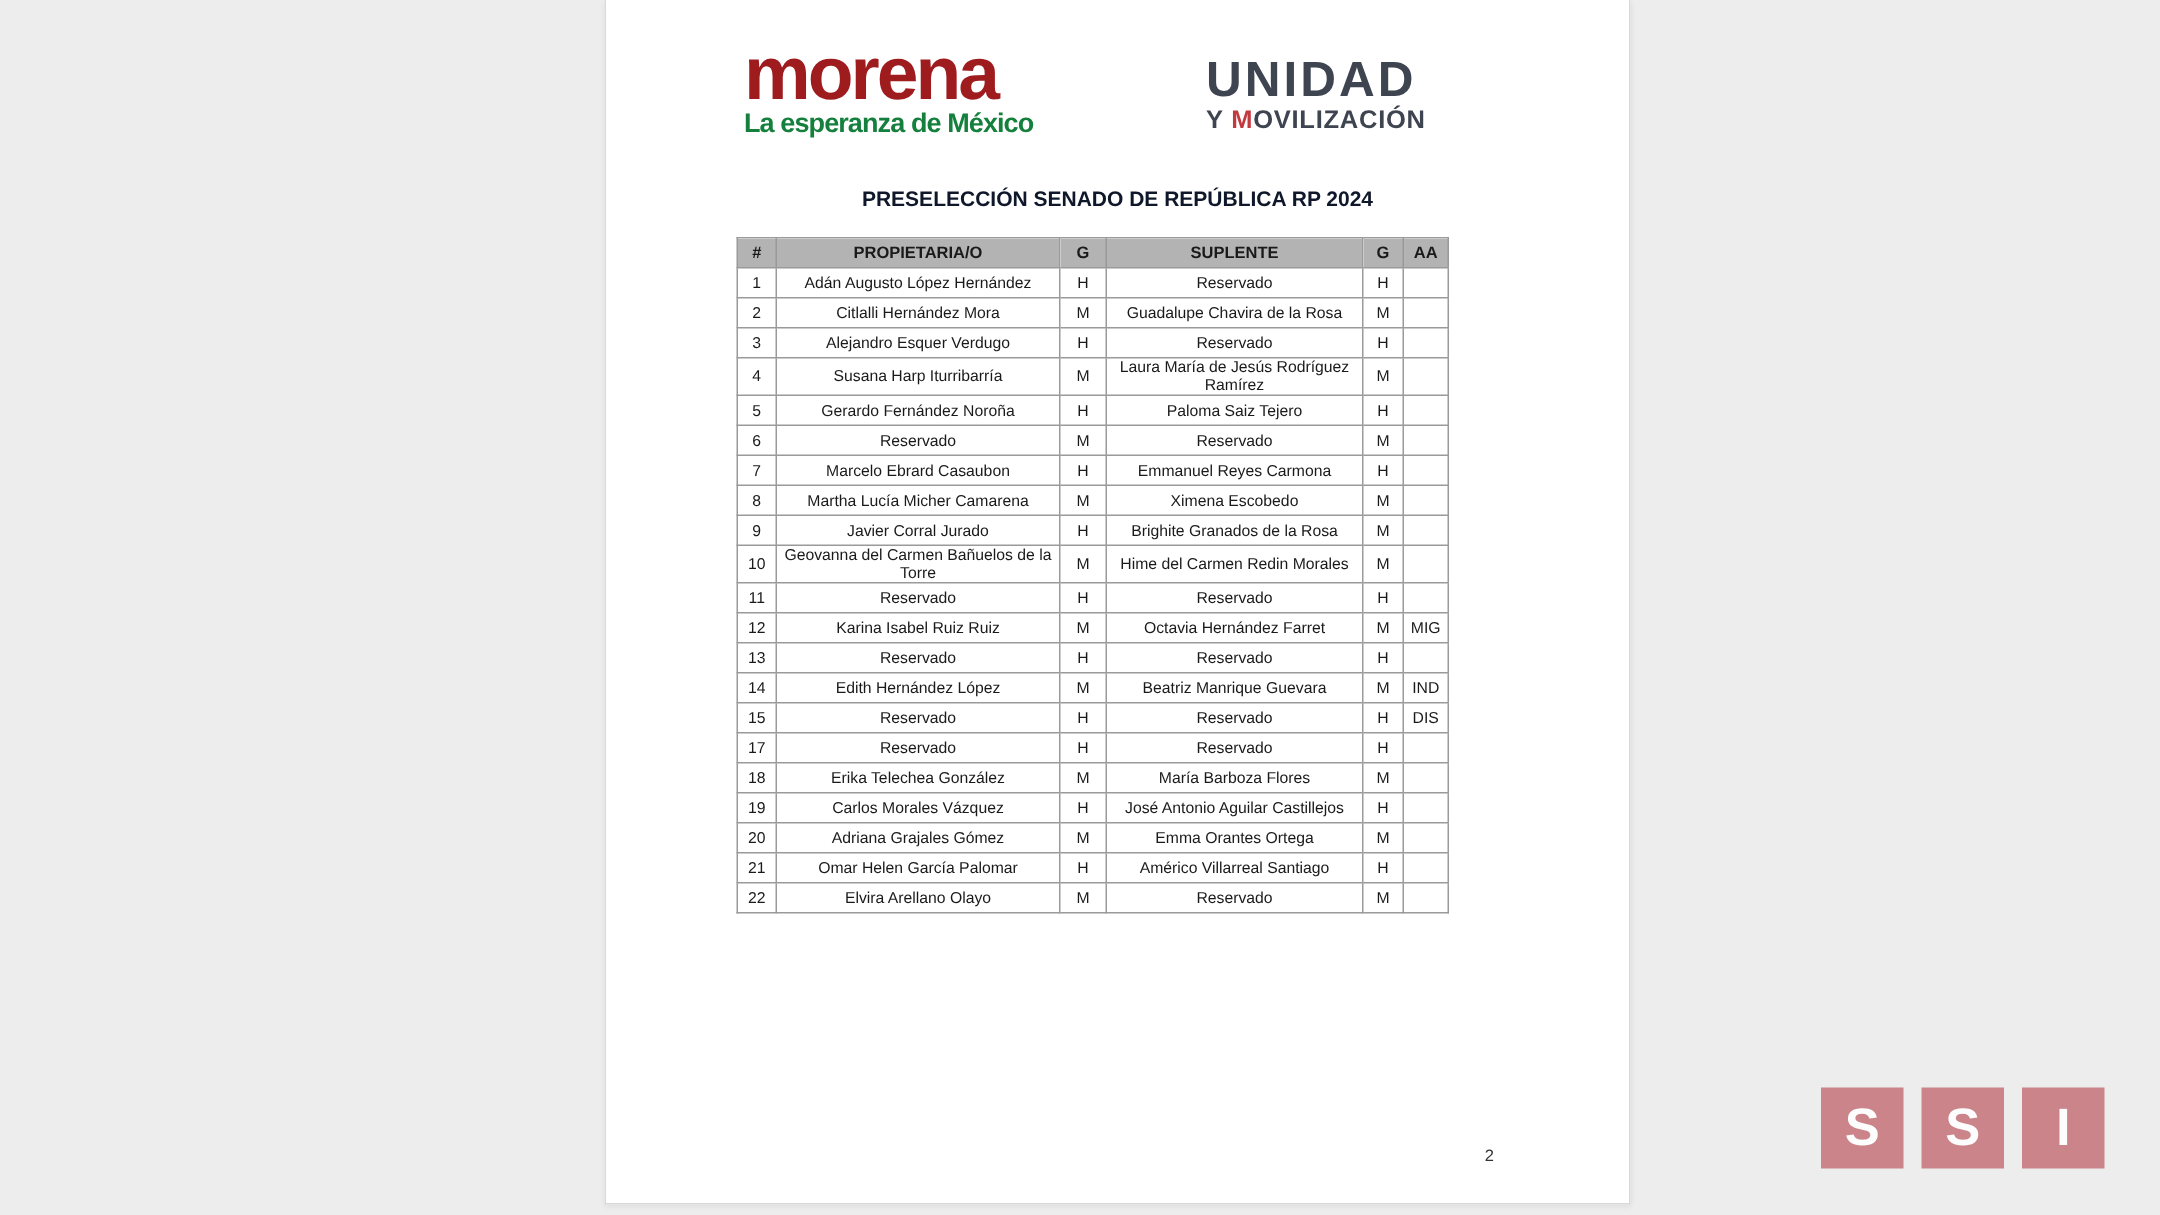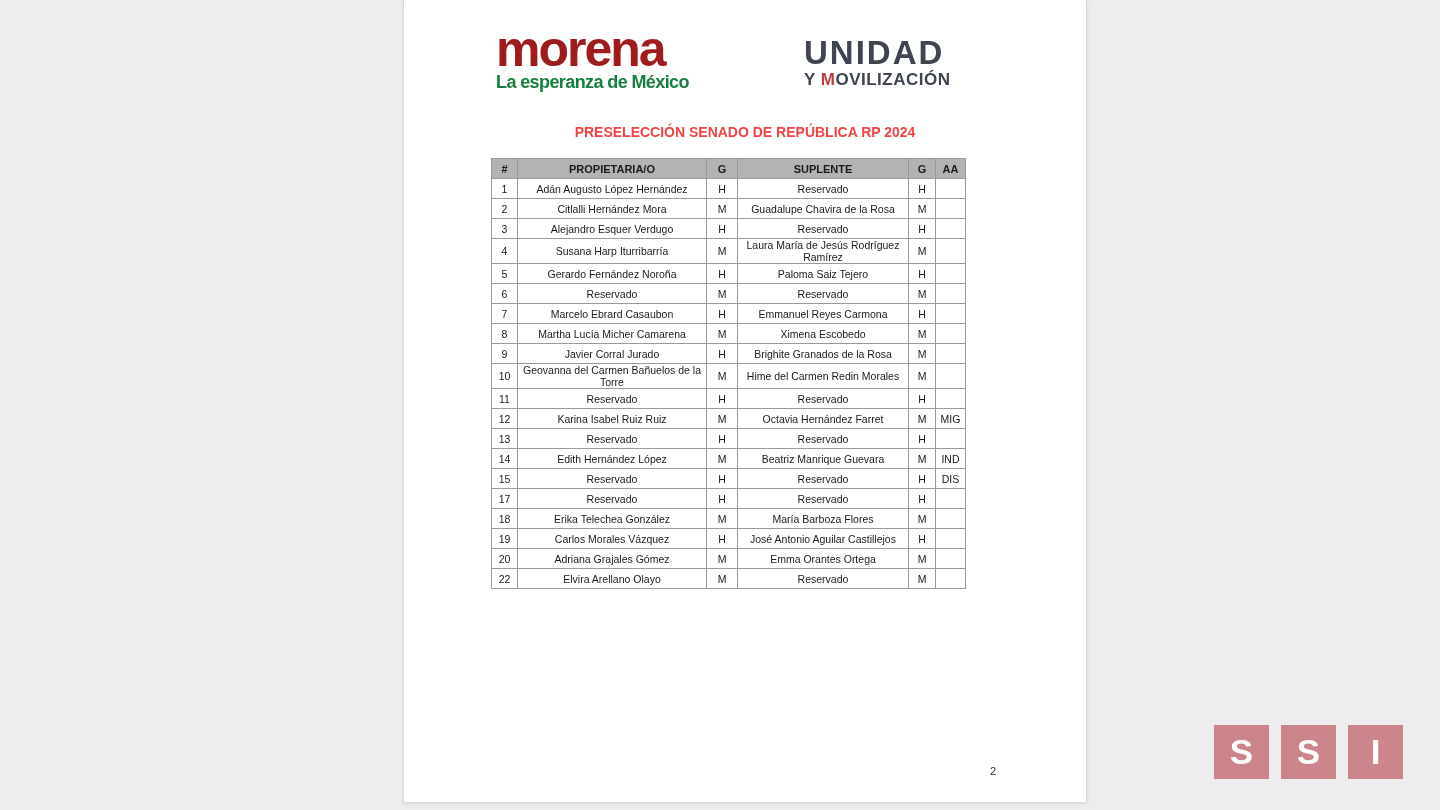--- a/index.html
+++ b/index.html
@@ -34,21 +34,21 @@
     line-height:30px; color:#3e4450;
   }
   .unidad-l2 {
     font-size:17px; font-weight:bold; letter-spacing:0.5px;
     color:#3e4450; margin-top:2px;
   }
   .unidad-l2 .accent { color:#c23a40; }
   
   .doc-title {
     position:absolute; left:0; top:124px; width:100%;
-    text-align:center; font-size:14px; font-weight:bold; color:#ef4444;
+    text-align:center; font-size:14px; font-weight:bold; color:#0f172a;
   }
   
   table.cand {
     position:absolute; left:87px; top:158px;
     border-collapse:collapse; table-layout:fixed;
     font-size:10.5px; color:#1a1a1a;
   }
   table.cand th, table.cand td {
     border:1px solid #9a9a9a;
     text-align:center; vertical-align:middle;
@@ -257,20 +257,28 @@
         </tr>
         <tr>
           <td class="c0">20</td>
           <td class="c1">Adriana Grajales Gómez</td>
           <td class="c2">M</td>
           <td class="c3">Emma Orantes Ortega</td>
           <td class="c4">M</td>
           <td class="c5"></td>
         </tr>
         <tr>
+          <td class="c0">21</td>
+          <td class="c1">Omar Helen García Palomar</td>
+          <td class="c2">H</td>
+          <td class="c3">Américo Villarreal Santiago</td>
+          <td class="c4">H</td>
+          <td class="c5"></td>
+        </tr>
+        <tr>
           <td class="c0">22</td>
           <td class="c1">Elvira Arellano Olayo</td>
           <td class="c2">M</td>
           <td class="c3">Reservado</td>
           <td class="c4">M</td>
           <td class="c5"></td>
         </tr>
       </tbody>
   </table>
 

